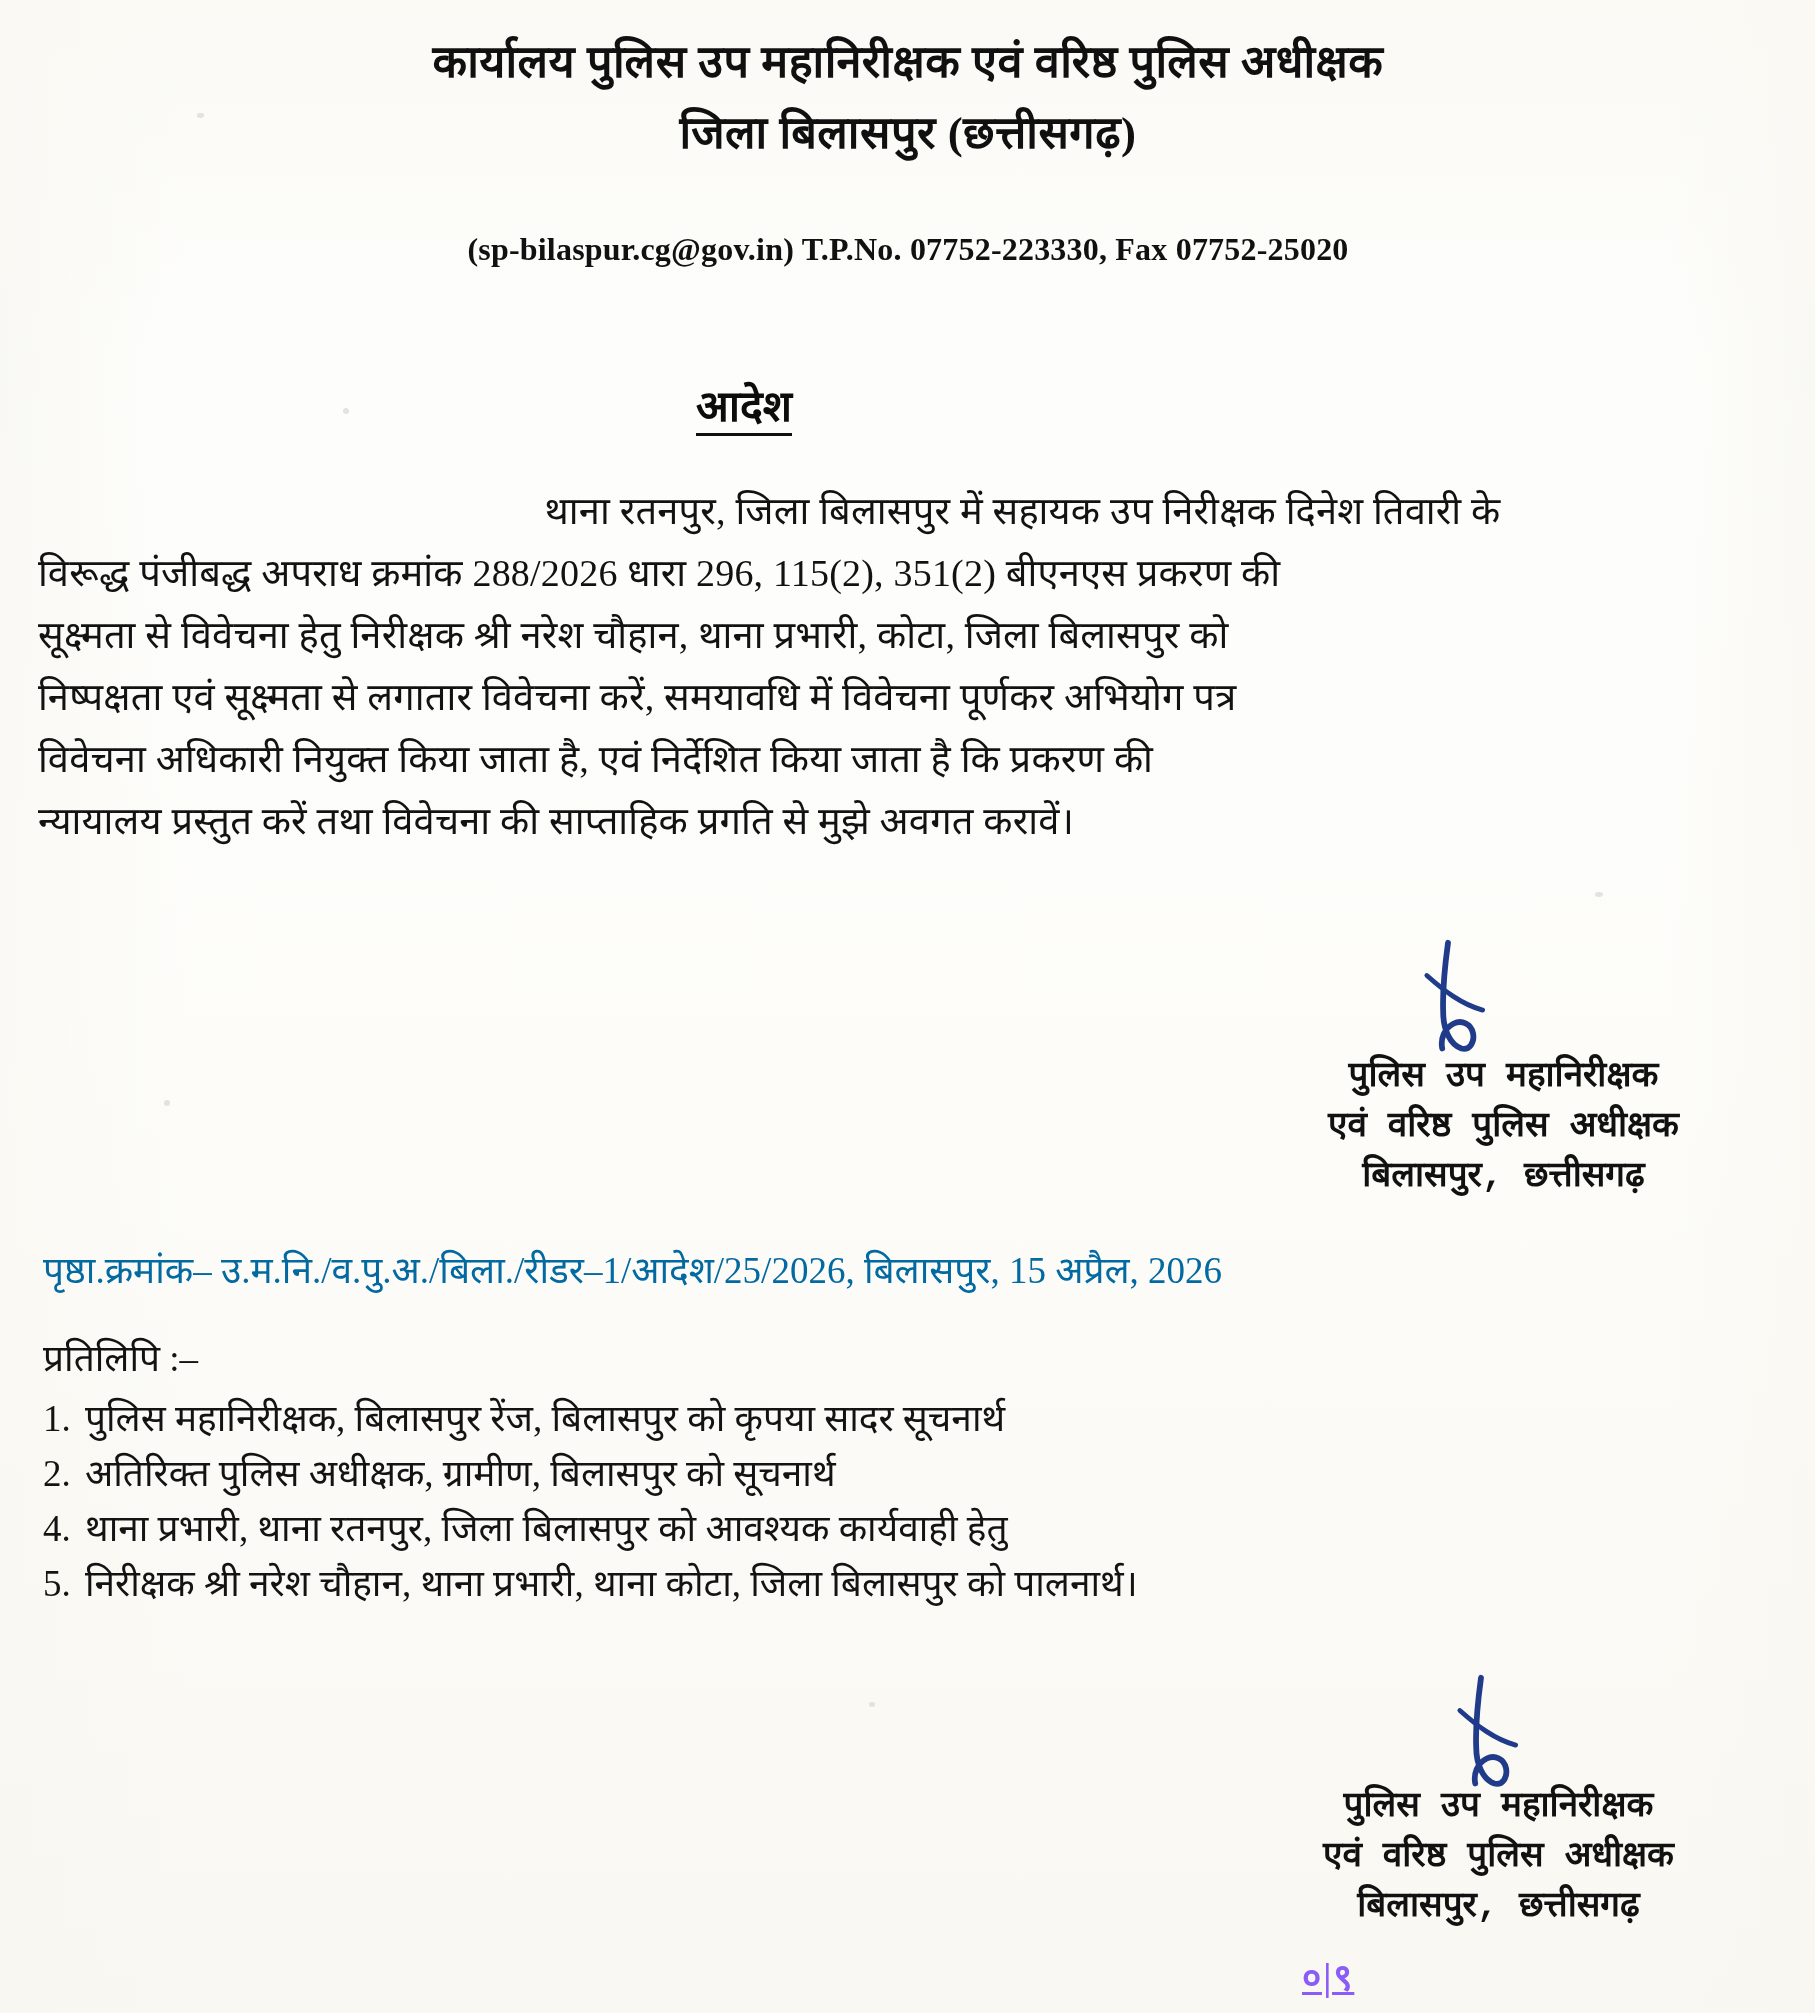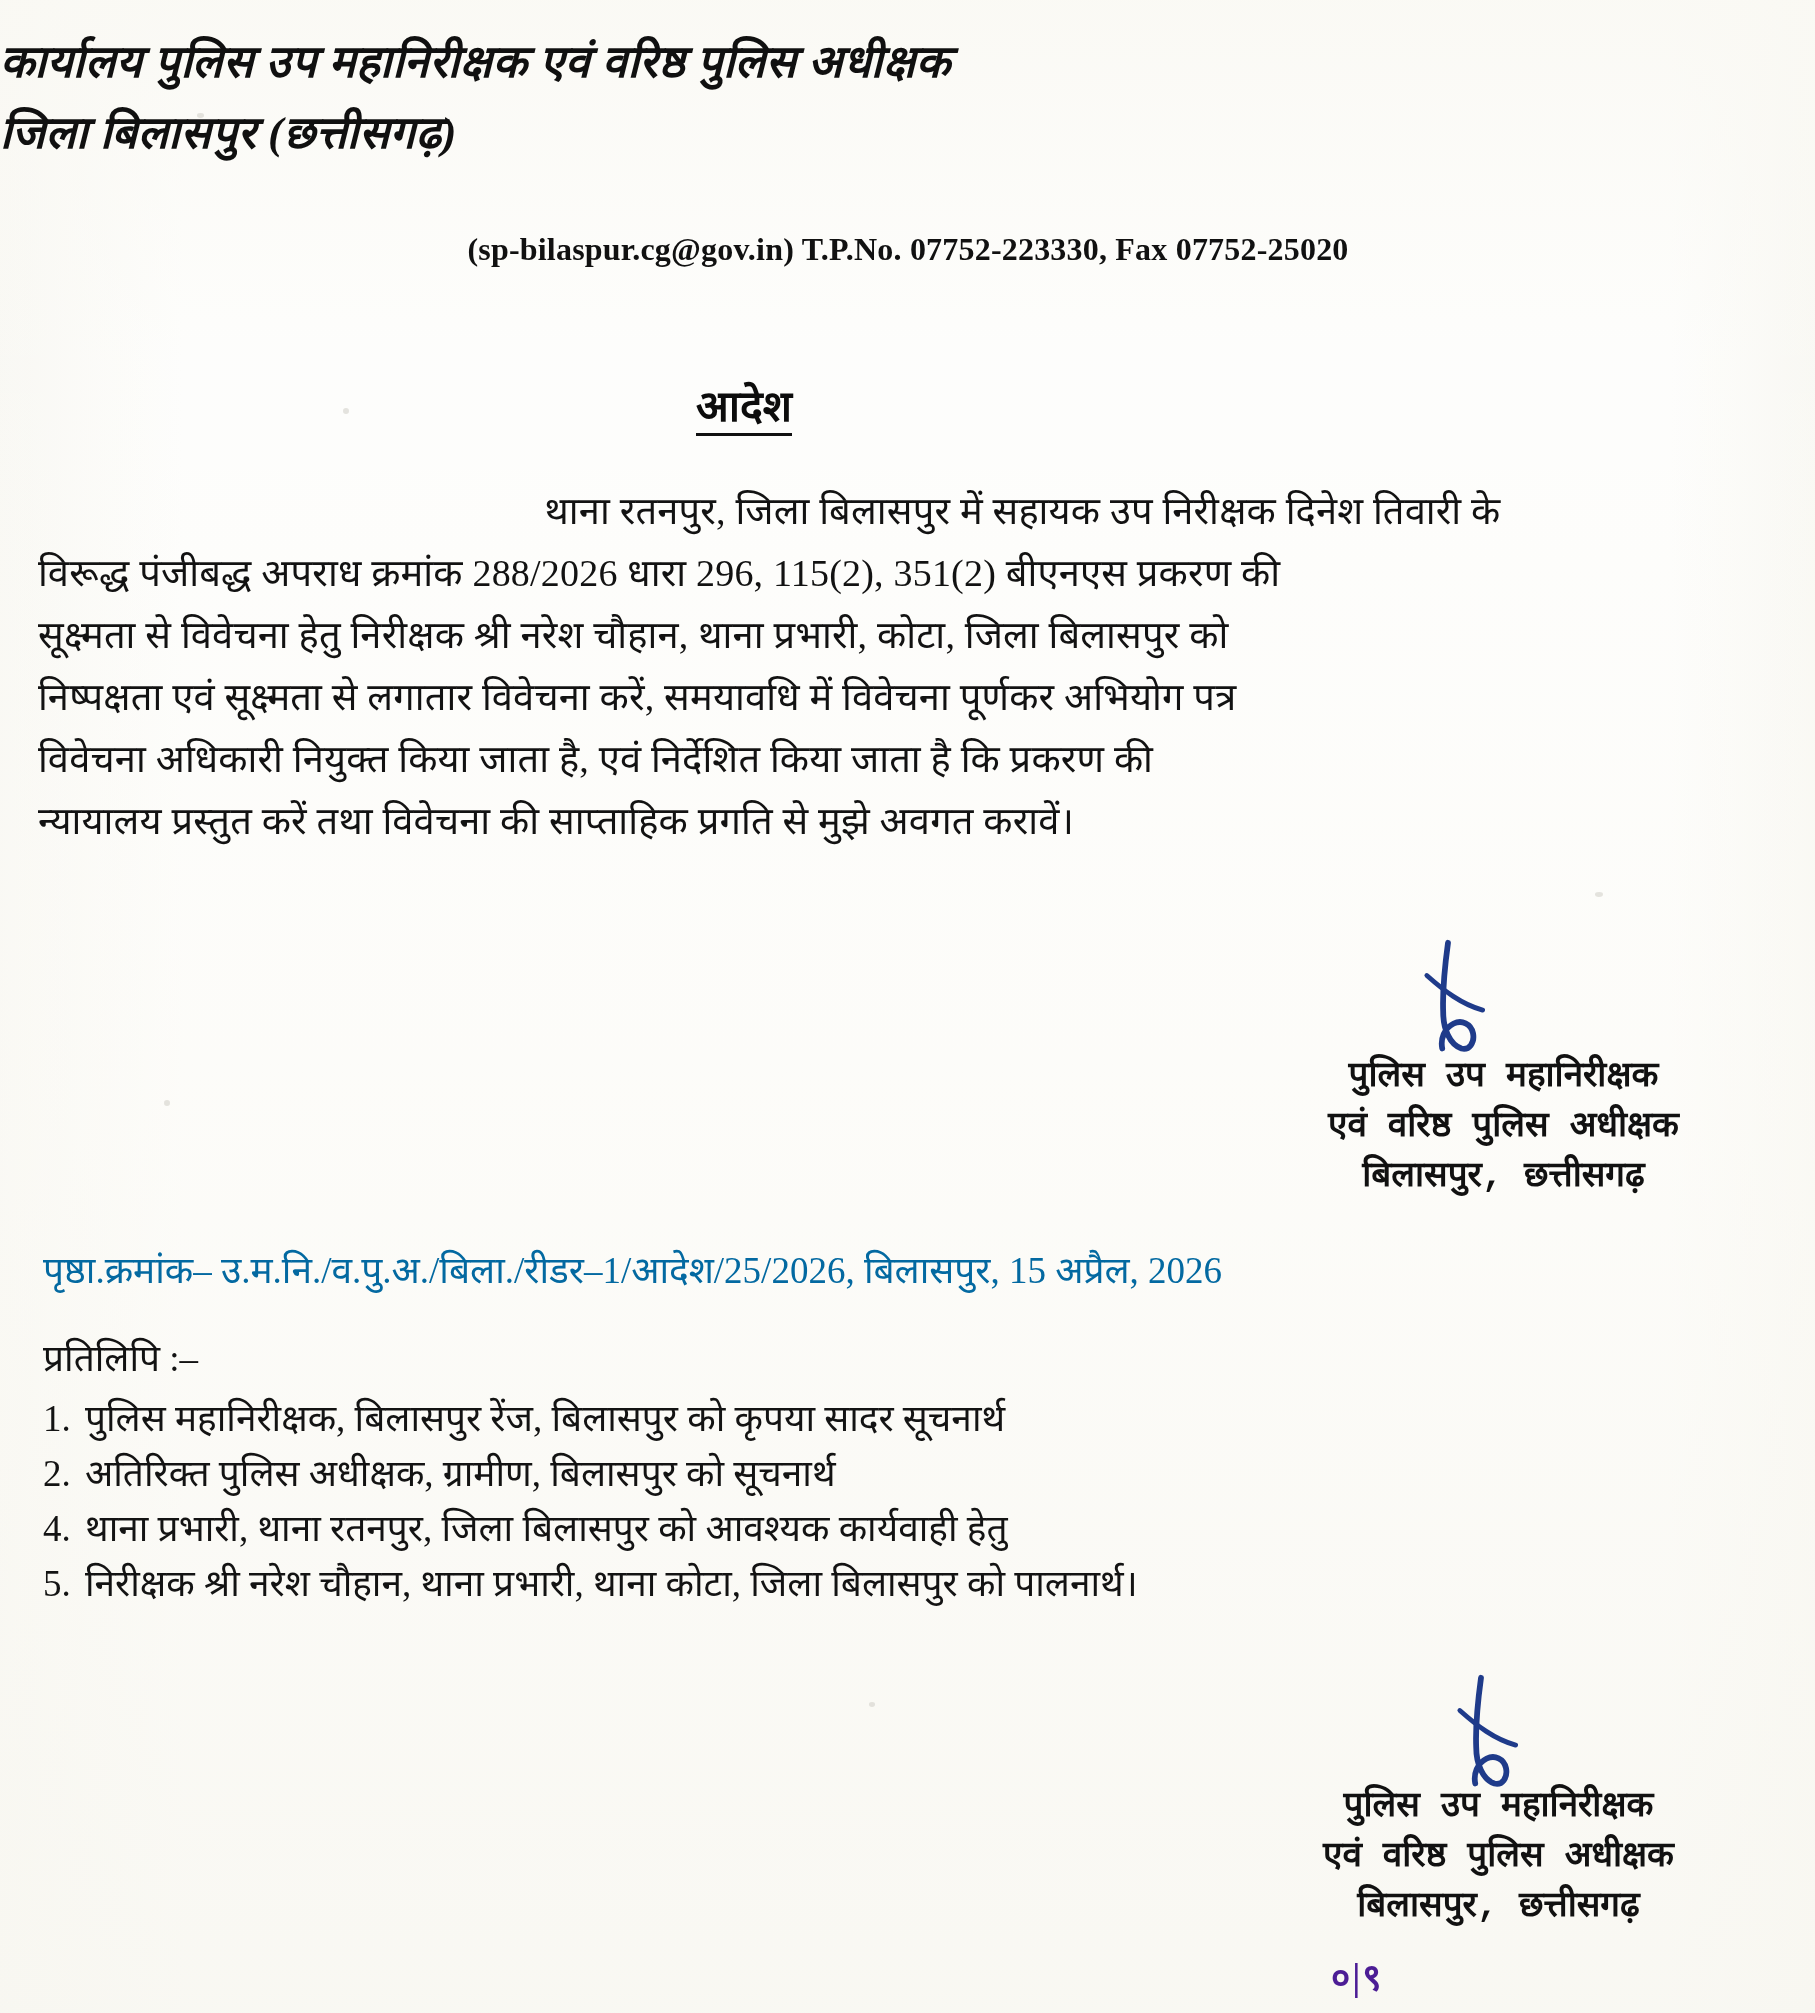--- a/index.html
+++ b/index.html
@@ -30,23 +30,23 @@
     pointer-events: none;
     z-index: 0;
   }
   .layer { position: relative; z-index: 2; }
 
   .blk { position: absolute; }
 
   
   .hdr-line {
     width: 100%;
+    text-align: center;
     font-weight: 700;
     letter-spacing: 0.5px;
-    font-style: italic;
   }
   #hdr {
     top: 27px; left: 0; width: 1816px;
   }
   #hdr .l1 {
     font-size: 45px;
     line-height: 71px;
     color: #101010;
   }
   #hdr .l2 {
@@ -105,25 +105,26 @@
   #sig1 { top: 1052px; left: 1249px; width: 509px; }
   #sig2 { top: 1782px; left: 1239px; width: 519px; }
 
   .sig-mark {
     position: absolute;
     pointer-events: none;
   }
   #mark1 { top: 937px; left: 1398px; width: 125px; height: 125px; }
   #mark2 { top: 1672px; left: 1431px; width: 125px; height: 125px; }
   #initials {
-    top: 1950px; left: 1331px;
-    font-size: 37px;
-    font-weight: 700;
-    color: #4c1d95;
+    top: 1950px; left: 1302px;
+    font-size: 37px;
+    font-weight: 700;
+    color: #8b5cf6;
     letter-spacing: 1.9px;
+    text-decoration: underline;
   }
 
   
   #endorse {
     top: 1244px; left: 43px; width: 1720px;
     font-size: 37px;
     line-height: 54px;
     color: #0369a1;
     white-space: nowrap;
   }

